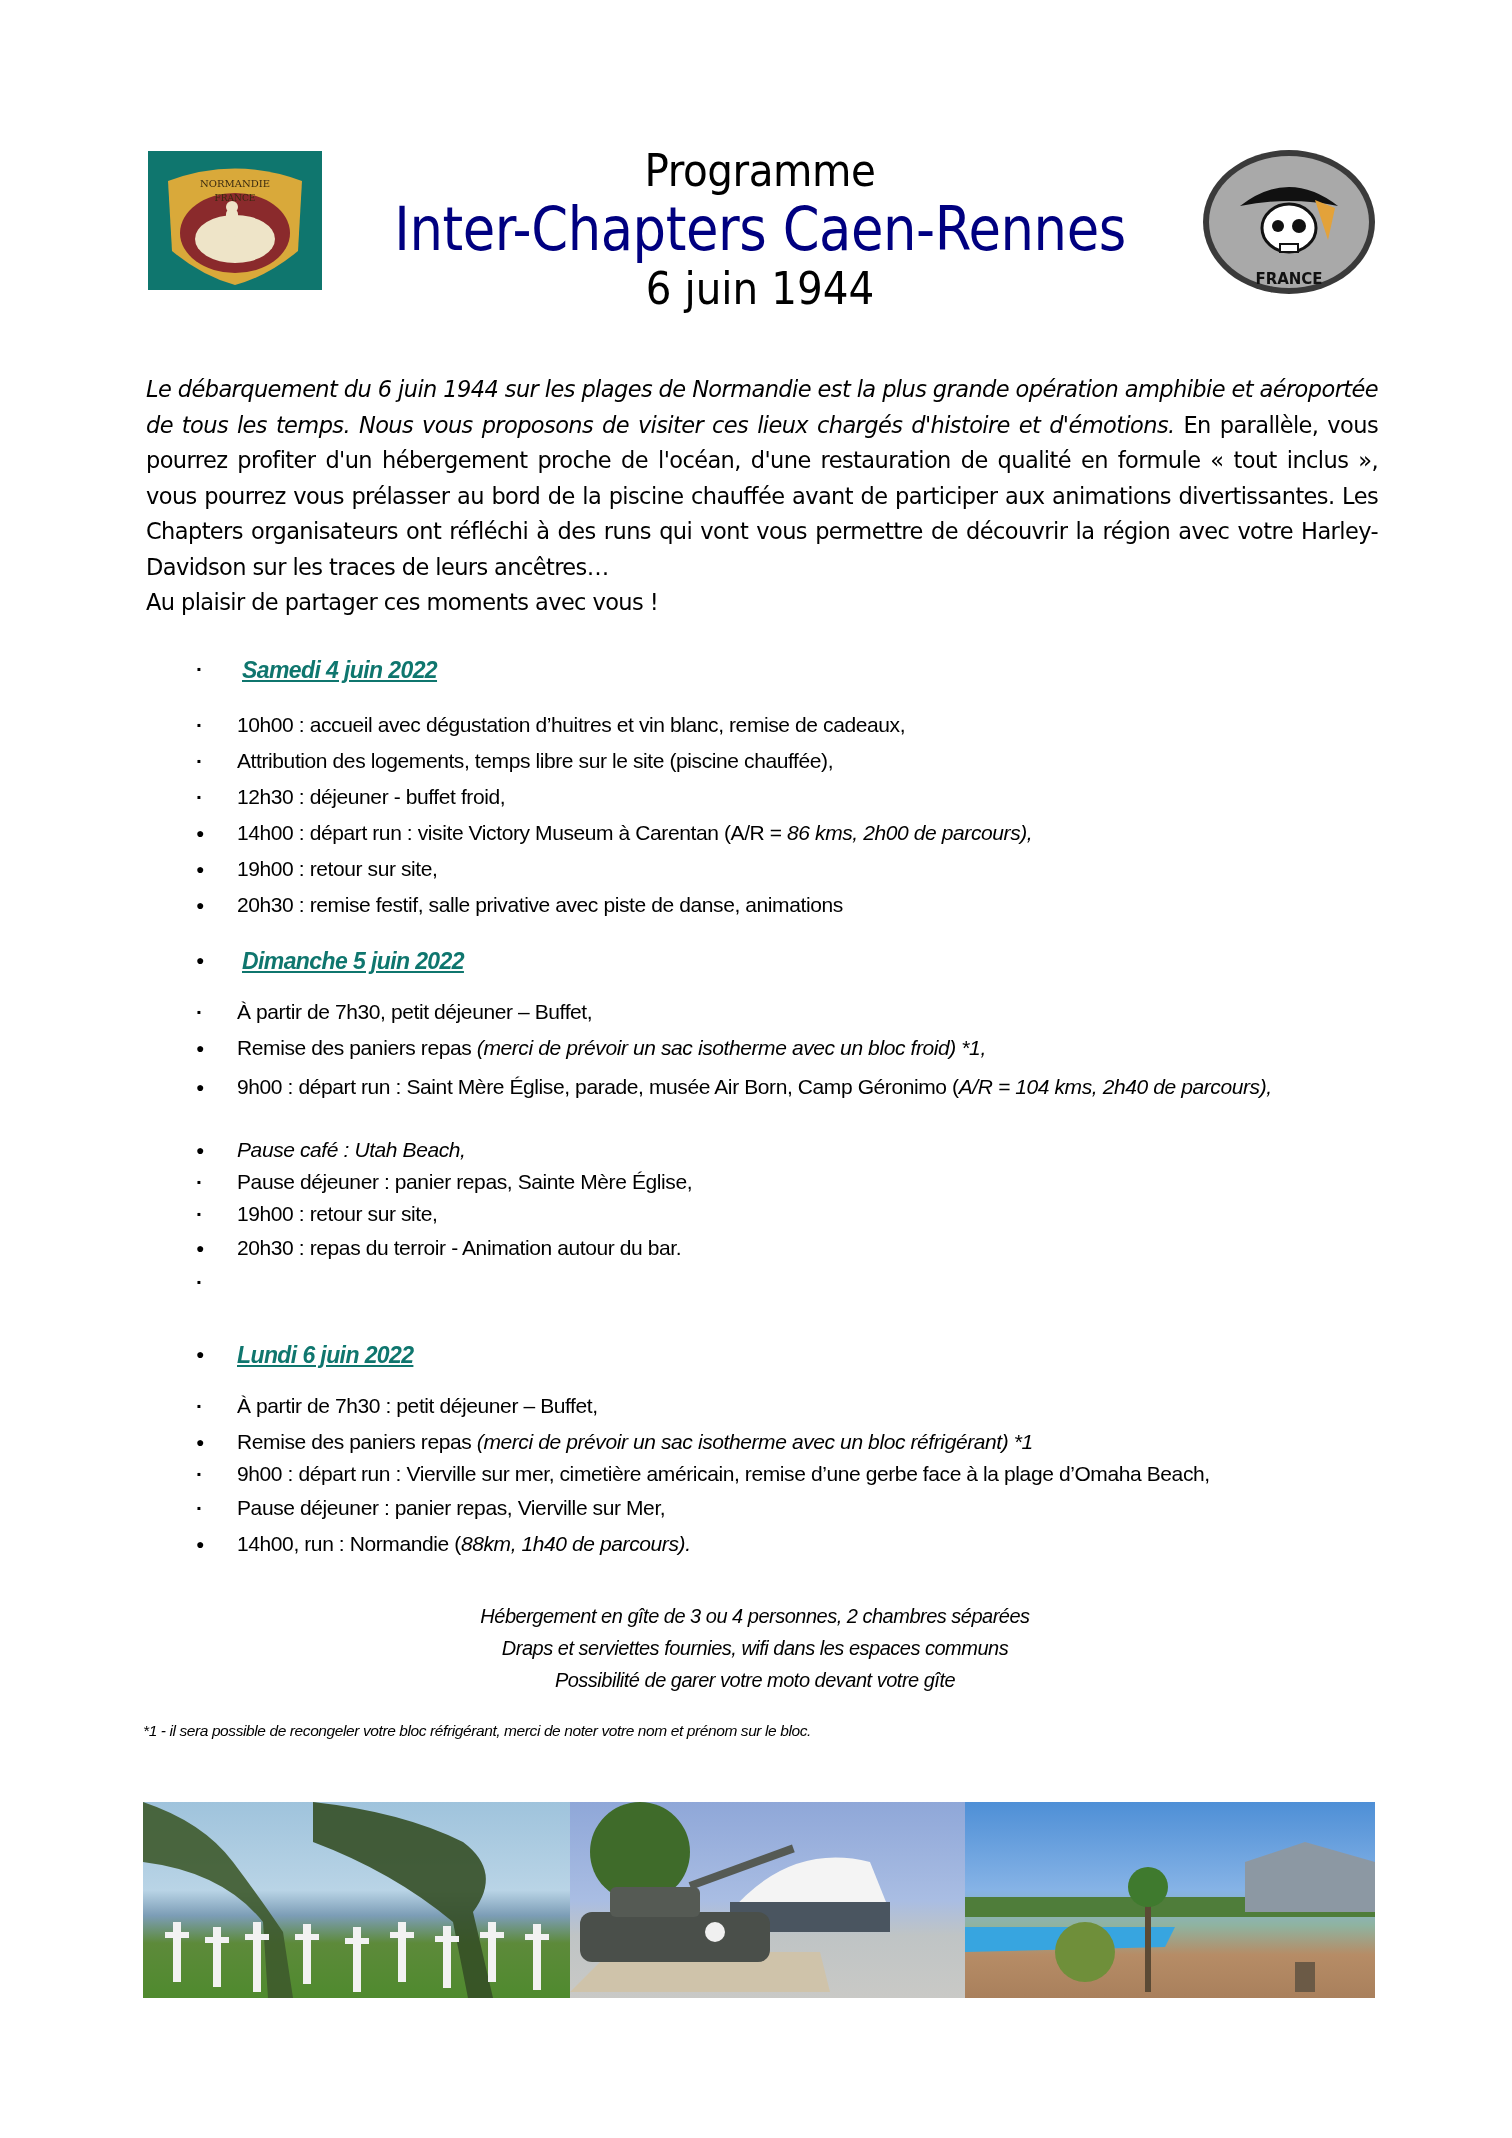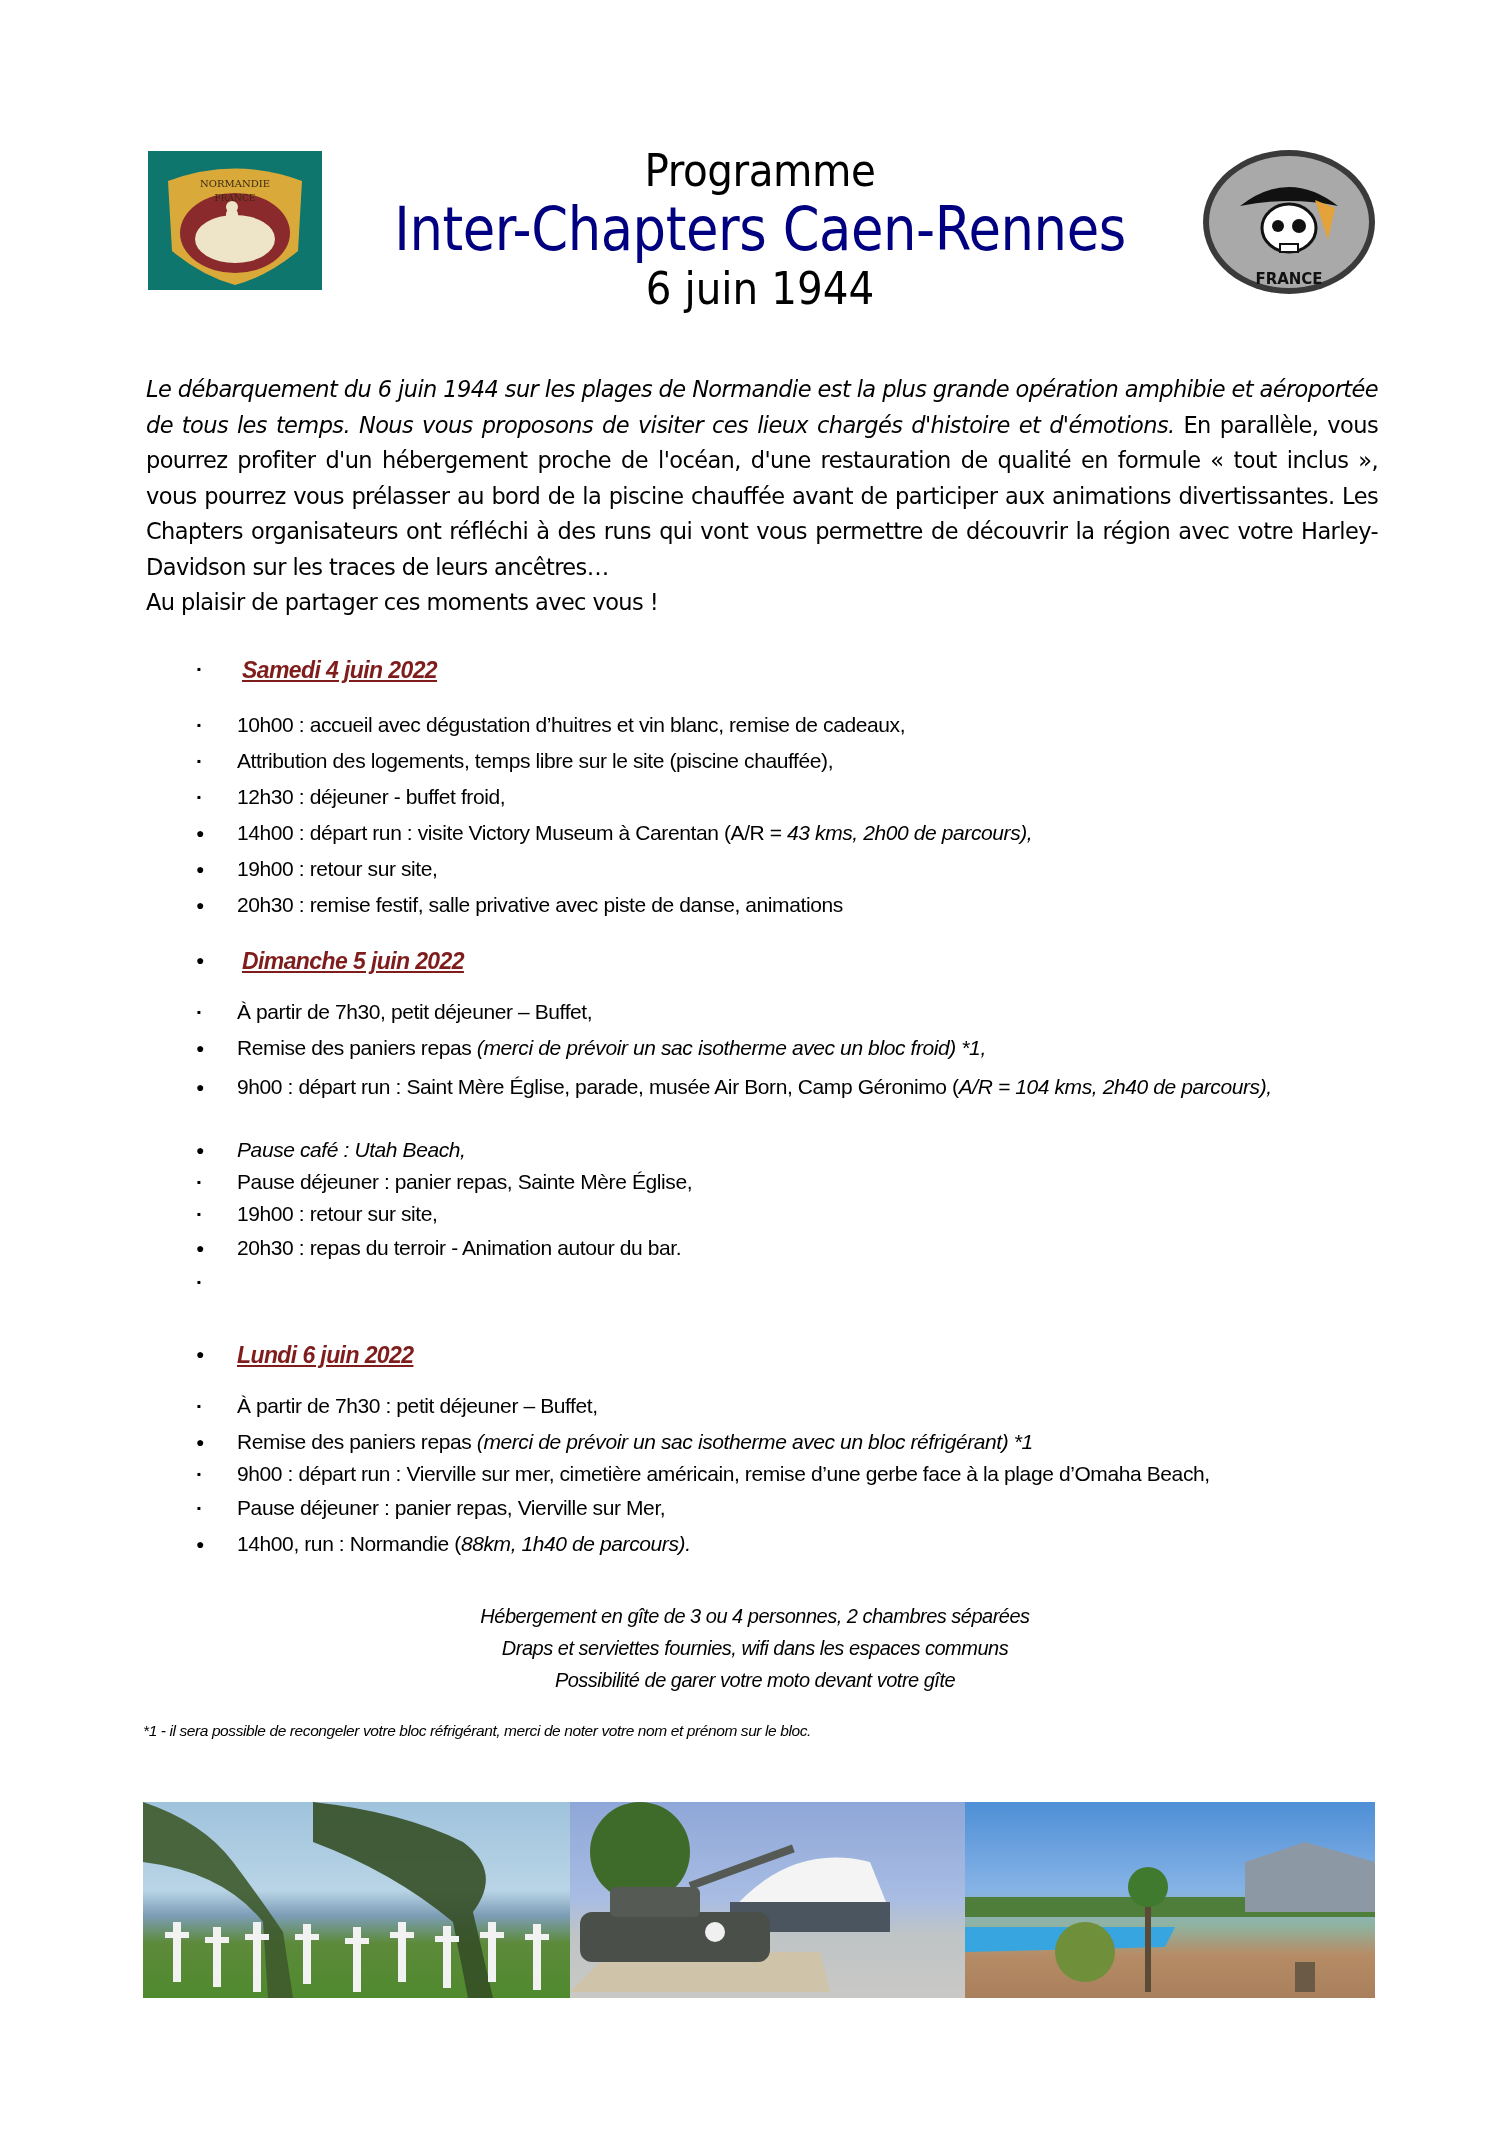--- a/index.html
+++ b/index.html
@@ -18,21 +18,21 @@
     
     .intro { position: absolute; left: 146px; top: 372px; width: 1232px; font-family: "DejaVu Sans", sans-serif; font-size: 22.5px; line-height: 35.5px; text-align: justify; letter-spacing: -0.6px; }
     .intro .it { font-style: italic; }
     .intro p { margin: 0; }
     .intro .last { text-align: left; }
 
     
     .prog { position: absolute; left: 196px; width: 1200px; font-family: "Liberation Sans", sans-serif; font-size: 21px; letter-spacing: -0.4px; }
     .day-head { position: relative; height: 34px; }
     .day-head .b { position: absolute; left: 0; top: 0; width: 20px; }
-    .day-head .t { position: absolute; left: 46px; top: 0; font-style: italic; font-weight: bold; color: #7f1d1d; text-decoration: underline; font-size: 23px; letter-spacing: -0.6px; }
+    .day-head .t { position: absolute; left: 46px; top: 0; font-style: italic; font-weight: bold; color: #0f766e; text-decoration: underline; font-size: 23px; letter-spacing: -0.6px; }
     .list { margin: 0; padding: 0; list-style: none; }
     .list li { position: relative; padding-left: 41px; line-height: 24px; }
     .list li .bul { position: absolute; left: 0; top: 0; width: 20px; text-align: left; }
     .bul-small::before { content: "\00B7"; font-weight: bold; }
     .bul-big::before { content: "\25CF"; font-size: 14px; position: relative; top: -2px; }
     .it { font-style: italic; }
 
     
     .notes { position: absolute; left: 200px; top: 1600px; width: 1110px; text-align: center; font-family: "Liberation Sans", sans-serif; font-style: italic; font-size: 20px; line-height: 32px; letter-spacing: -0.5px; }
     .footnote { position: absolute; left: 143px; top: 1722px; font-family: "Liberation Sans", sans-serif; font-style: italic; font-size: 15.5px; letter-spacing: -0.4px; }
@@ -89,21 +89,21 @@
 
   <div class="prog" style="top:657px;">
     <div class="day-head">
       <span class="b bul-small"></span>
       <span class="t">Samedi 4 juin 2022</span>
     </div>
     <ul class="list" style="margin-top:22px;">
       <li style="height:36px;"><span class="bul bul-small"></span><span>10h00 : accueil avec dégustation d’huitres et vin blanc, remise de cadeaux,</span></li>
       <li style="height:36px;"><span class="bul bul-small"></span><span>Attribution des logements, temps libre sur le site (piscine chauffée),</span></li>
       <li style="height:36px;"><span class="bul bul-small"></span><span>12h30 : déjeuner - buffet froid,</span></li>
-      <li style="height:36px;"><span class="bul bul-big"></span><span>14h00 : départ run : visite Victory Museum à Carentan (A/R = </span><span class="it">43 kms, 2h00 de parcours),</span></li>
+      <li style="height:36px;"><span class="bul bul-big"></span><span>14h00 : départ run : visite Victory Museum à Carentan (A/R = </span><span class="it">86 kms, 2h00 de parcours),</span></li>
       <li style="height:36px;"><span class="bul bul-big"></span><span>19h00 : retour sur site,</span></li>
       <li style="height:36px;"><span class="bul bul-big"></span><span>20h30 : remise festif, salle privative avec piste de danse, animations</span></li>
     </ul>
   </div>
 
   <div class="prog" style="top:948px;">
     <div class="day-head">
       <span class="b bul-big"></span>
       <span class="t">Dimanche 5 juin 2022</span>
     </div>

